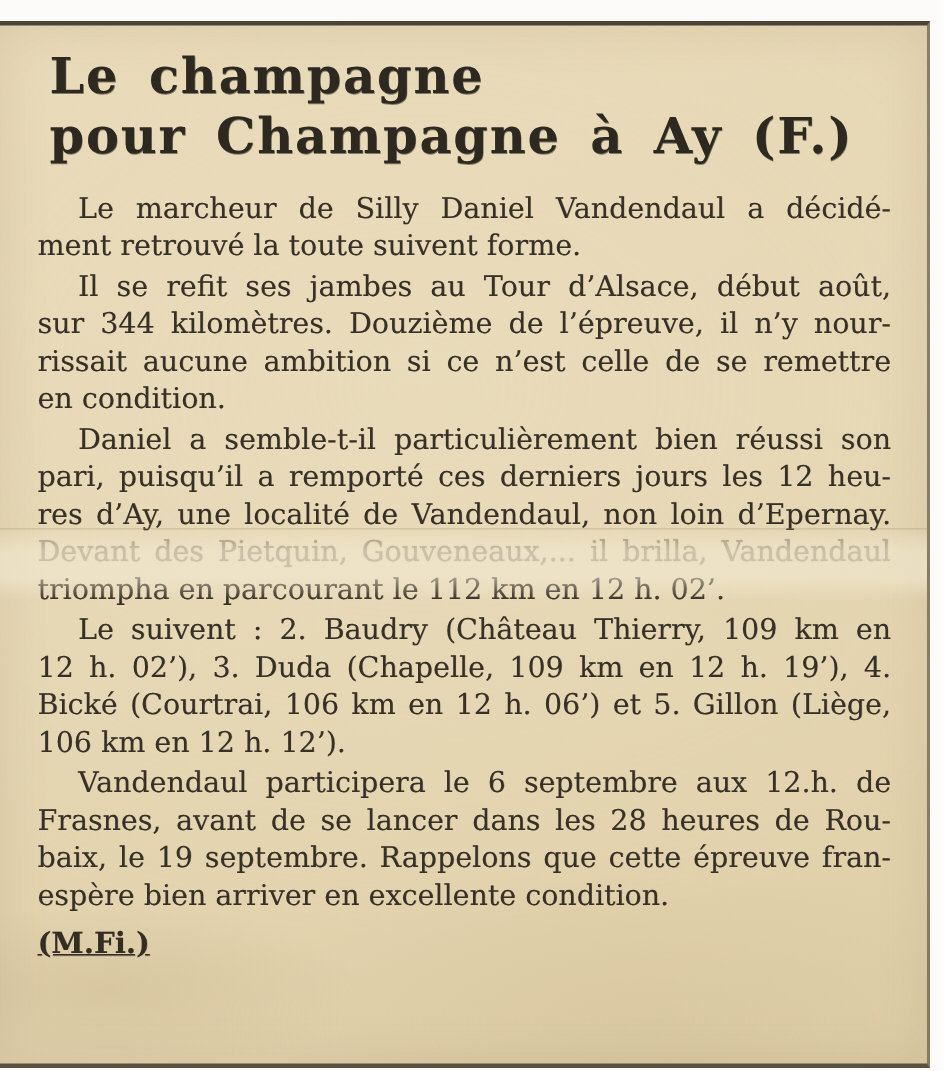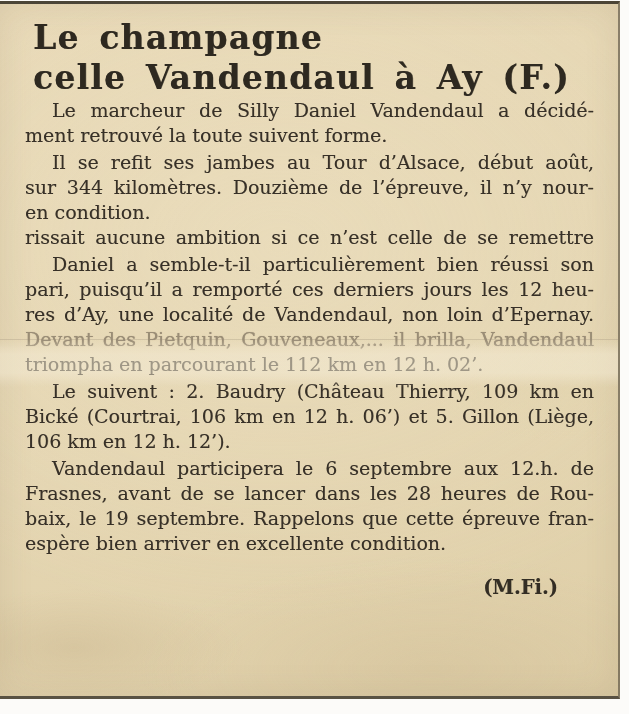--- a/index.html
+++ b/index.html
@@ -7,21 +7,21 @@
     width:629px; height:714px; overflow:hidden;
     background:#ffffff;
     font-family:"DejaVu Serif","Liberation Serif",serif;
   }
   .stage {
     position:relative; width:629px; height:714px;
     background:#fcfbf9;
   }
   
   .clipping {
-    position:absolute; left:0; top:1px;
+    position:absolute; left:0; top:14px;
     width:620px; height:698px;
     box-sizing:border-box;
     border-top:3px solid rgba(50,45,35,0.85);
     border-right:2px solid rgba(58,52,40,0.55);
     border-bottom:3px solid rgba(50,45,35,0.78);
     padding:14px 24px 0 25px;
     background:
       radial-gradient(ellipse 260px 90px at 12% 93%, rgba(189,168,128,0.30), transparent 65%),
       radial-gradient(ellipse 420px 160px at 70% 96%, rgba(198,178,139,0.28), transparent 70%),
       radial-gradient(ellipse 200px 80px at 92% 55%, rgba(226,212,174,0.50), transparent 70%),
@@ -40,72 +40,74 @@
     pointer-events:none;
   }
   .headline { margin:0 0 0 8px; }
   .hl {
     display:block; white-space:nowrap;
     font-weight:bold; font-size:33px; line-height:40px;
     letter-spacing:1.2px; word-spacing:7px;
     color:#2e2920;
     text-shadow:0.4px 0.4px 0 rgba(46,41,32,0.55);
   }
-  .article-body { margin-top:0; }
+  .article-body { margin-top:16px; }
   .para { margin:0 0 2px 0; }
   .bline {
     font-size:19px; line-height:25px;
     color:#373027;
     text-align:justify; text-align-last:justify;
     text-shadow:0.3px 0.3px 0 rgba(55,48,39,0.35);
   }
   .bline.first { text-indent:27px; }
   .bline.lastline { text-align-last:left; }
   .bline.faded {
     color:#9a8d76;
     text-shadow:0 0 0.8px rgba(154,141,118,0.9);
   }
   .byline {
-    margin-top:19px; padding-right:36px;
+    margin-top:6px; padding-right:36px;
     font-weight:bold; font-size:19.5px; line-height:25px;
-    text-align:right; color:#332d24;
+    color:#332d24;
     text-shadow:0.3px 0.3px 0 rgba(51,45,36,0.4);
+    text-decoration:underline;
   }
 </style>
 </head>
 <body>
 
 <div class="stage">
   <div class="clipping">
 
     <h1 class="headline">
       <span class="hl">Le champagne</span>
-      <span class="hl">celle Vandendaul à Ay (F.)</span>
+      <span class="hl">pour Champagne à Ay (F.)</span>
     </h1>
 
     <div class="article-body" id="article-body">
         <div class="para">
           <div class="bline first">Le marcheur de Silly Daniel Vandendaul a décidé-</div>
           <div class="bline lastline">ment retrouvé la toute suivent forme.</div>
         </div>
         <div class="para">
           <div class="bline first">Il se refit ses jambes au Tour d’Alsace, début août,</div>
           <div class="bline">sur 344 kilomètres. Douzième de l’épreuve, il n’y nour-</div>
+          <div class="bline">rissait aucune ambition si ce n’est celle de se remettre</div>
           <div class="bline lastline">en condition.</div>
-          <div class="bline">rissait aucune ambition si ce n’est celle de se remettre</div>
         </div>
         <div class="para">
           <div class="bline first">Daniel a semble-t-il particulièrement bien réussi son</div>
           <div class="bline">pari, puisqu’il a remporté ces derniers jours les 12 heu-</div>
           <div class="bline">res d’Ay, une localité de Vandendaul, non loin d’Epernay.</div>
           <div class="bline faded">Devant des Pietquin, Gouveneaux,... il brilla, Vandendaul</div>
           <div class="bline lastline">triompha en parcourant le 112 km en 12 h. 02’.</div>
         </div>
         <div class="para">
           <div class="bline first">Le suivent : 2. Baudry (Château Thierry, 109 km en</div>
+          <div class="bline">12 h. 02’), 3. Duda (Chapelle, 109 km en 12 h. 19’), 4.</div>
           <div class="bline">Bické (Courtrai, 106 km en 12 h. 06’) et 5. Gillon (Liège,</div>
           <div class="bline lastline">106 km en 12 h. 12’).</div>
         </div>
         <div class="para">
           <div class="bline first">Vandendaul participera le 6 septembre aux 12.h. de</div>
           <div class="bline">Frasnes, avant de se lancer dans les 28 heures de Rou-</div>
           <div class="bline">baix, le 19 septembre. Rappelons que cette épreuve fran-</div>
           <div class="bline lastline">espère bien arriver en excellente condition.</div>
         </div>
       </div>

